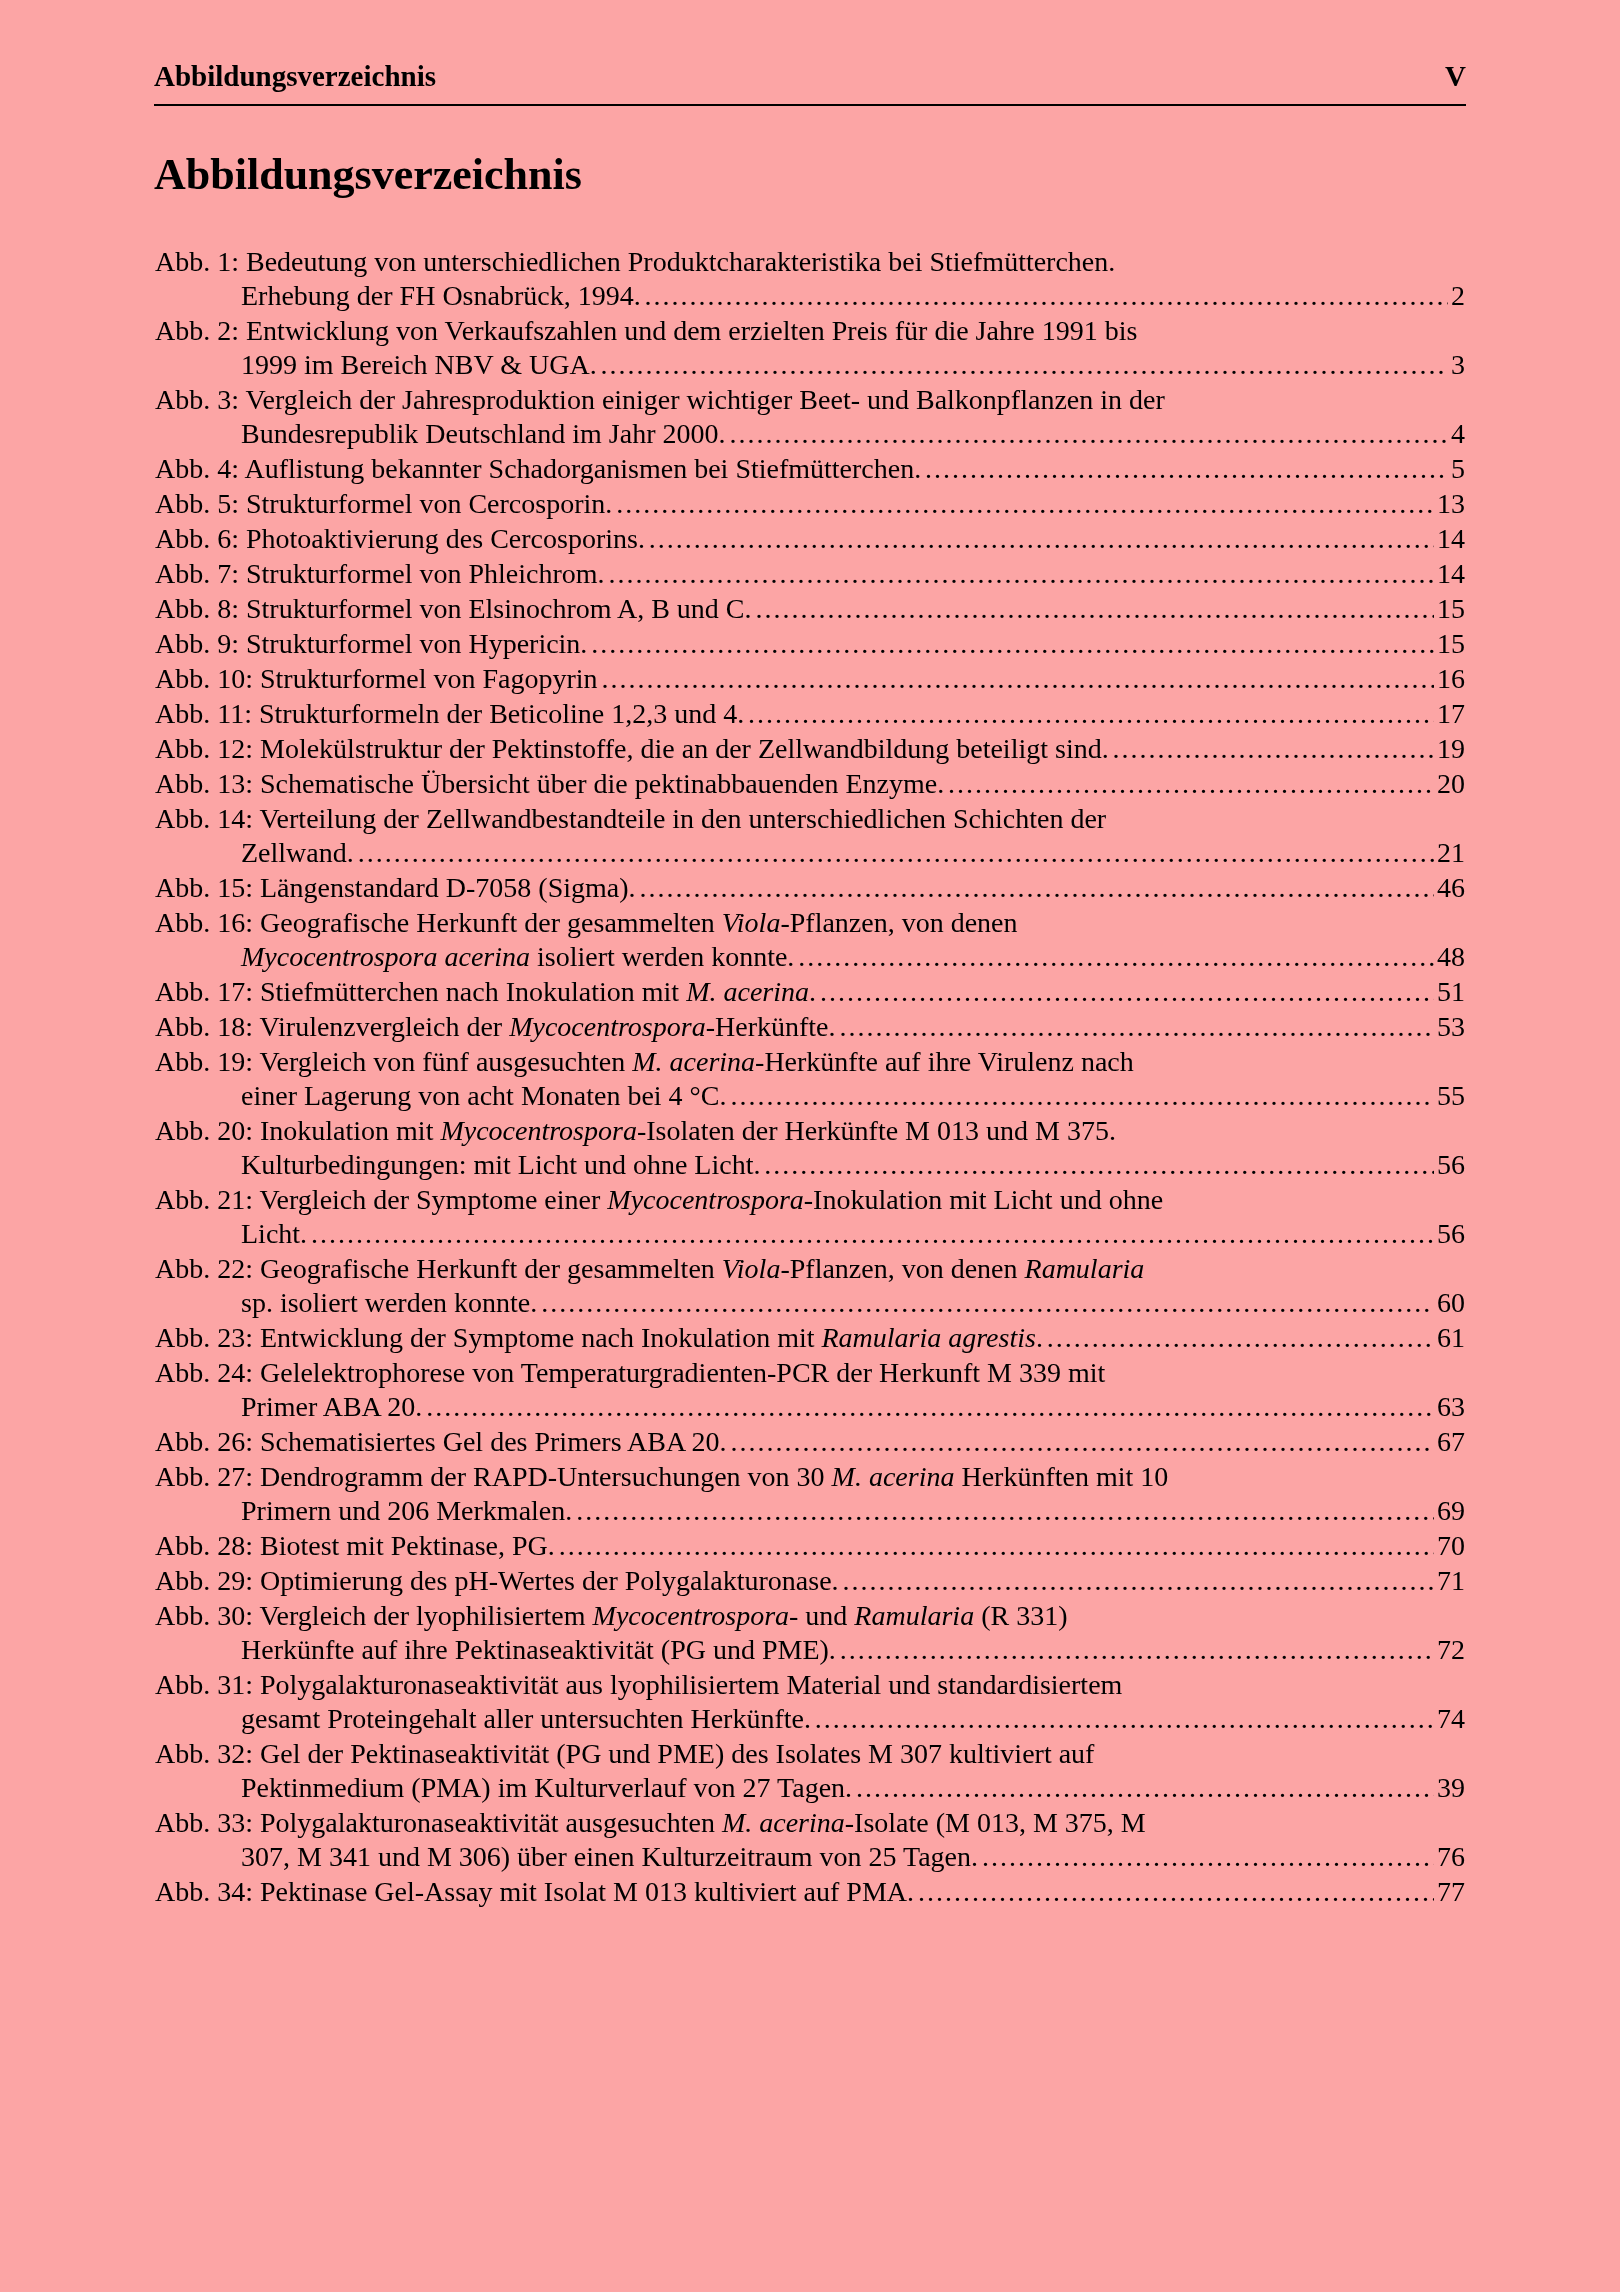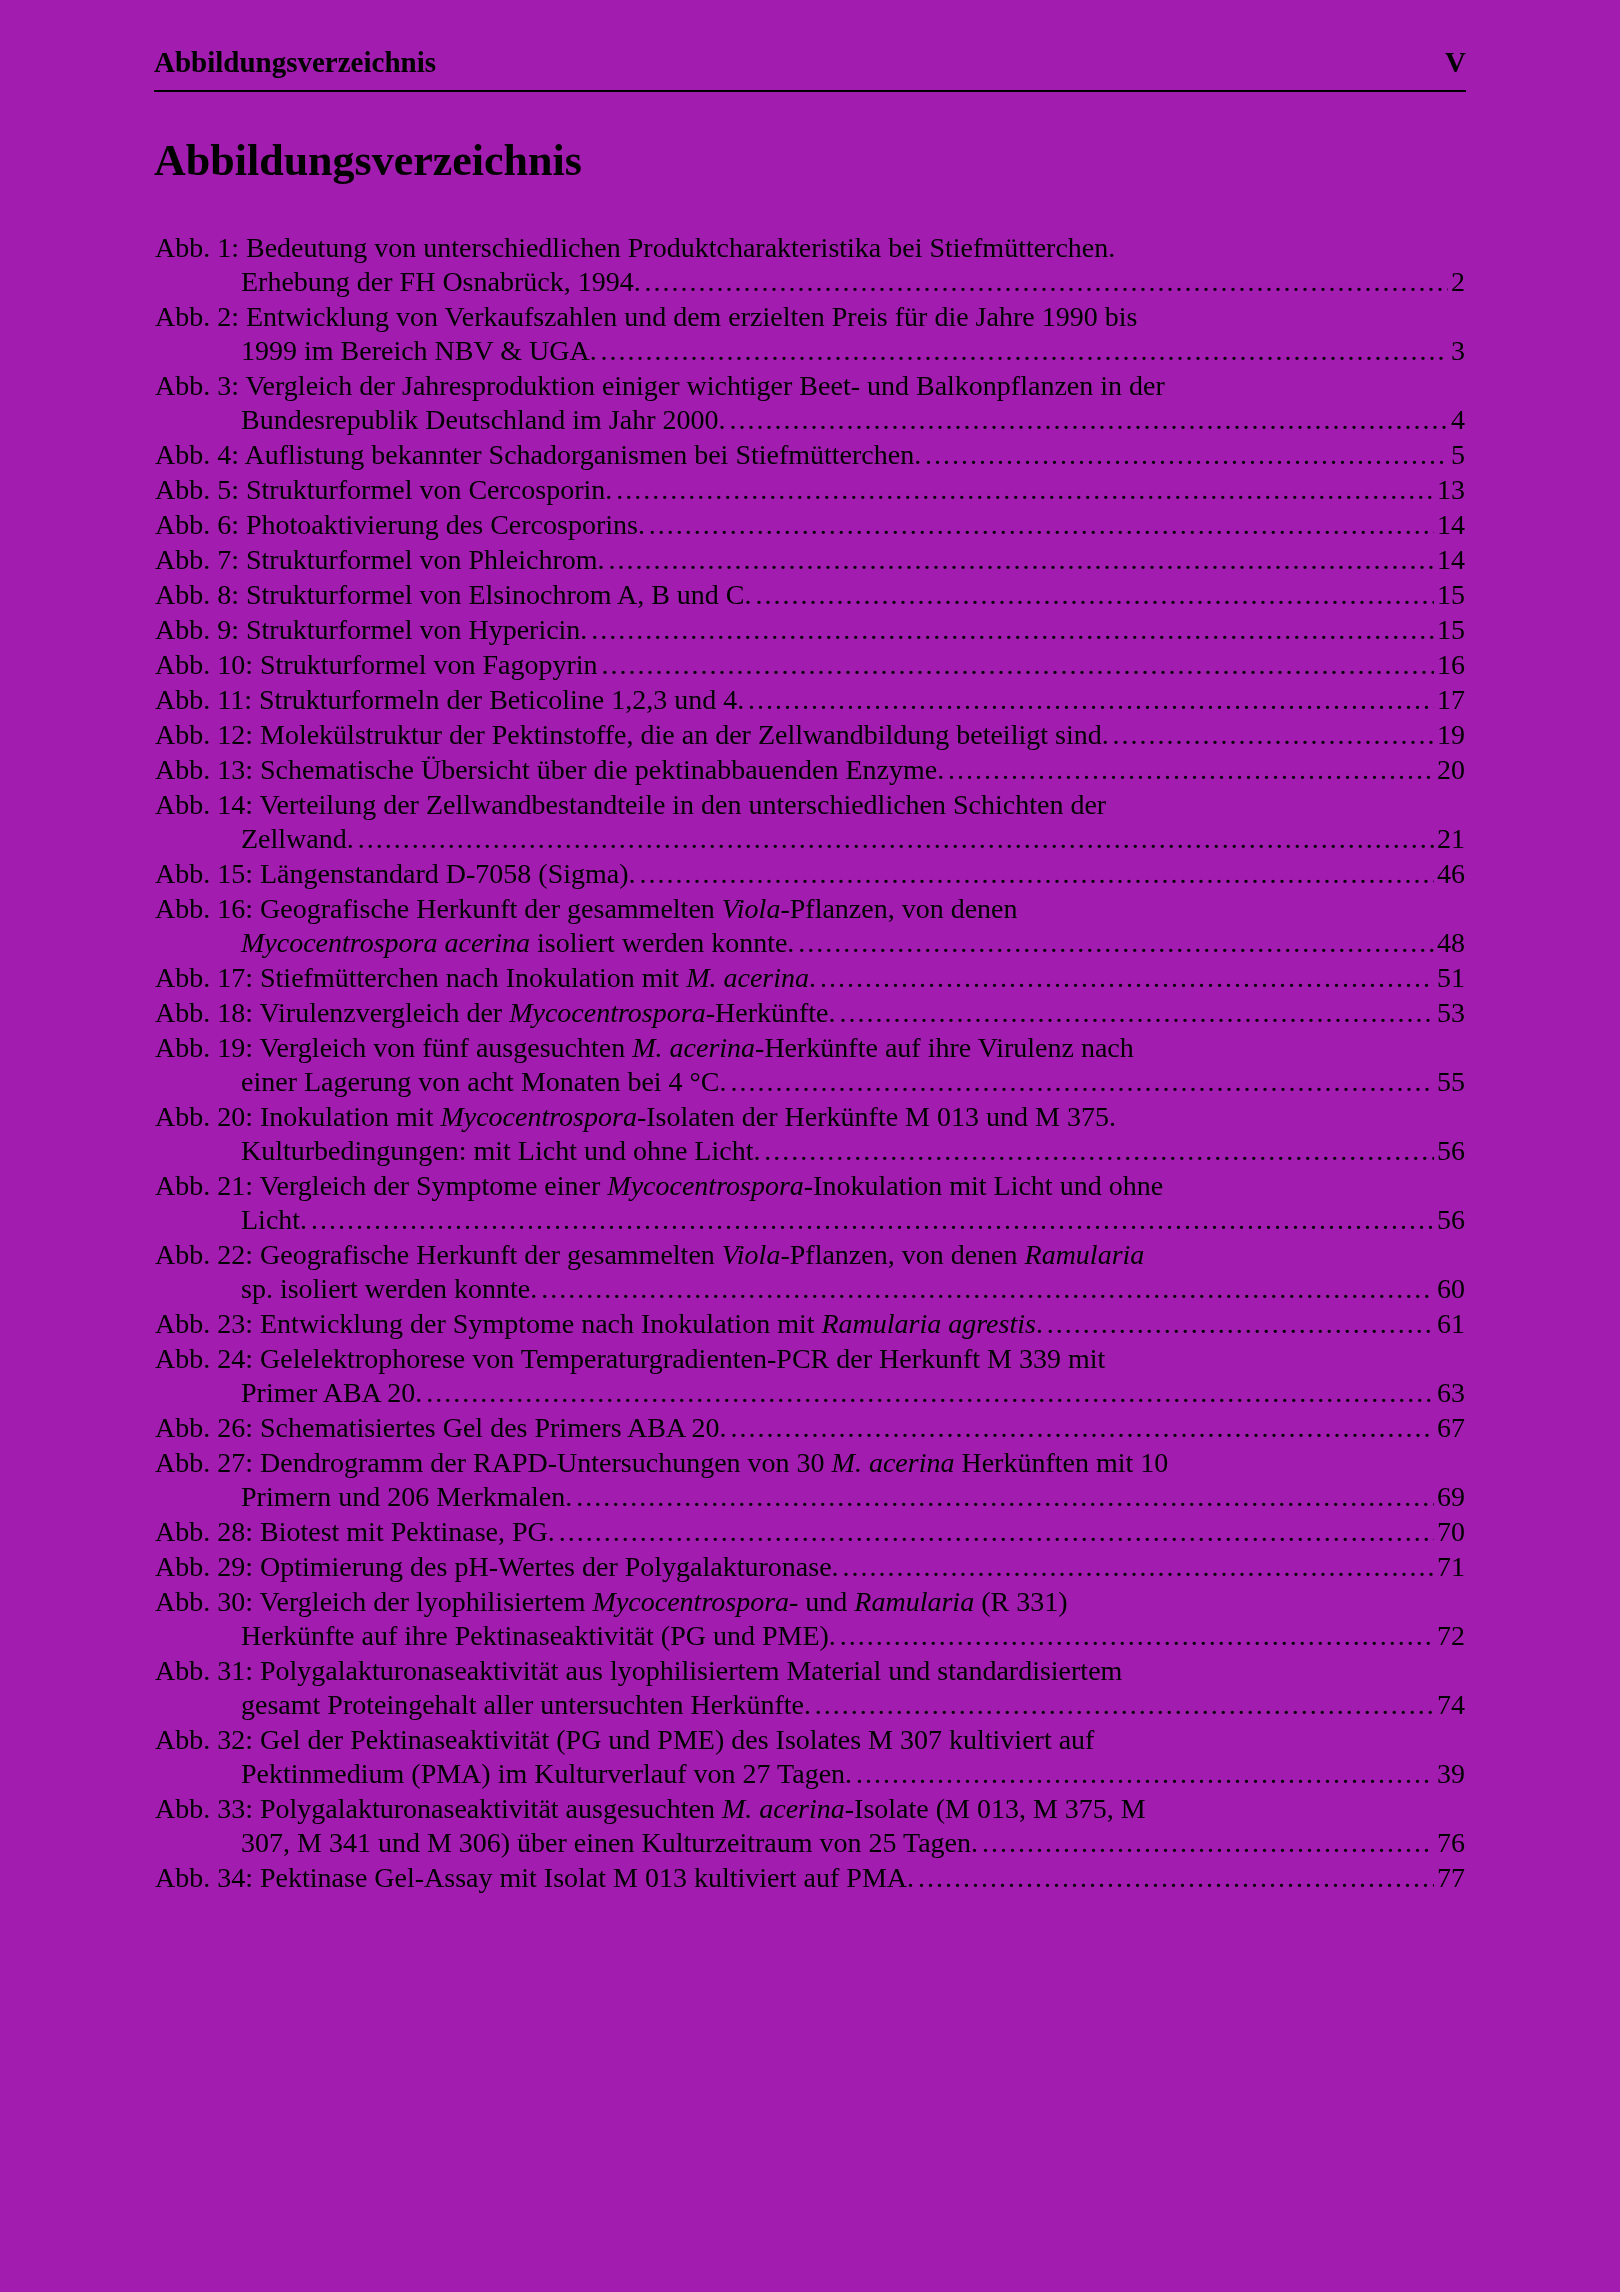--- a/index.html
+++ b/index.html
@@ -6,22 +6,22 @@
   body {
     width: 1620px;
     height: 2293px;
     font-family: "Liberation Serif", "DejaVu Serif", serif;
     color: #000;
   }
   .page {
     box-sizing: border-box;
     width: 1620px;
     height: 2293px;
-    background: #a21caf;
-    padding: 45px 154px 0 154px;
+    background: #fca5a5;
+    padding: 59px 154px 0 154px;
     overflow: hidden;
   }
   .header {
     display: flex;
     justify-content: space-between;
     align-items: baseline;
     font-size: 29px;
     font-weight: bold;
     line-height: 35px;
     padding-bottom: 9.8px;
@@ -72,21 +72,21 @@
   <div class="entries">
       <div class="entry">
         <div class="line"><span class="text"><span>Abb. 1: Bedeutung von unterschiedlichen Produktcharakteristika bei Stiefmütterchen.</span></span></div>
         <div class="line cont last">
           <span class="text"><span>Erhebung der FH Osnabrück, 1994. </span></span>
           <span class="dots"></span>
           <span class="pagenum">2</span>
         </div>
       </div>
       <div class="entry">
-        <div class="line"><span class="text"><span>Abb. 2: Entwicklung von Verkaufszahlen und dem erzielten Preis für die Jahre 1990 bis</span></span></div>
+        <div class="line"><span class="text"><span>Abb. 2: Entwicklung von Verkaufszahlen und dem erzielten Preis für die Jahre 1991 bis</span></span></div>
         <div class="line cont last">
           <span class="text"><span>1999 im Bereich NBV &amp; UGA. </span></span>
           <span class="dots"></span>
           <span class="pagenum">3</span>
         </div>
       </div>
       <div class="entry">
         <div class="line"><span class="text"><span>Abb. 3: Vergleich der Jahresproduktion einiger wichtiger Beet- und Balkonpflanzen in der</span></span></div>
         <div class="line cont last">
           <span class="text"><span>Bundesrepublik Deutschland im Jahr 2000.</span></span>

